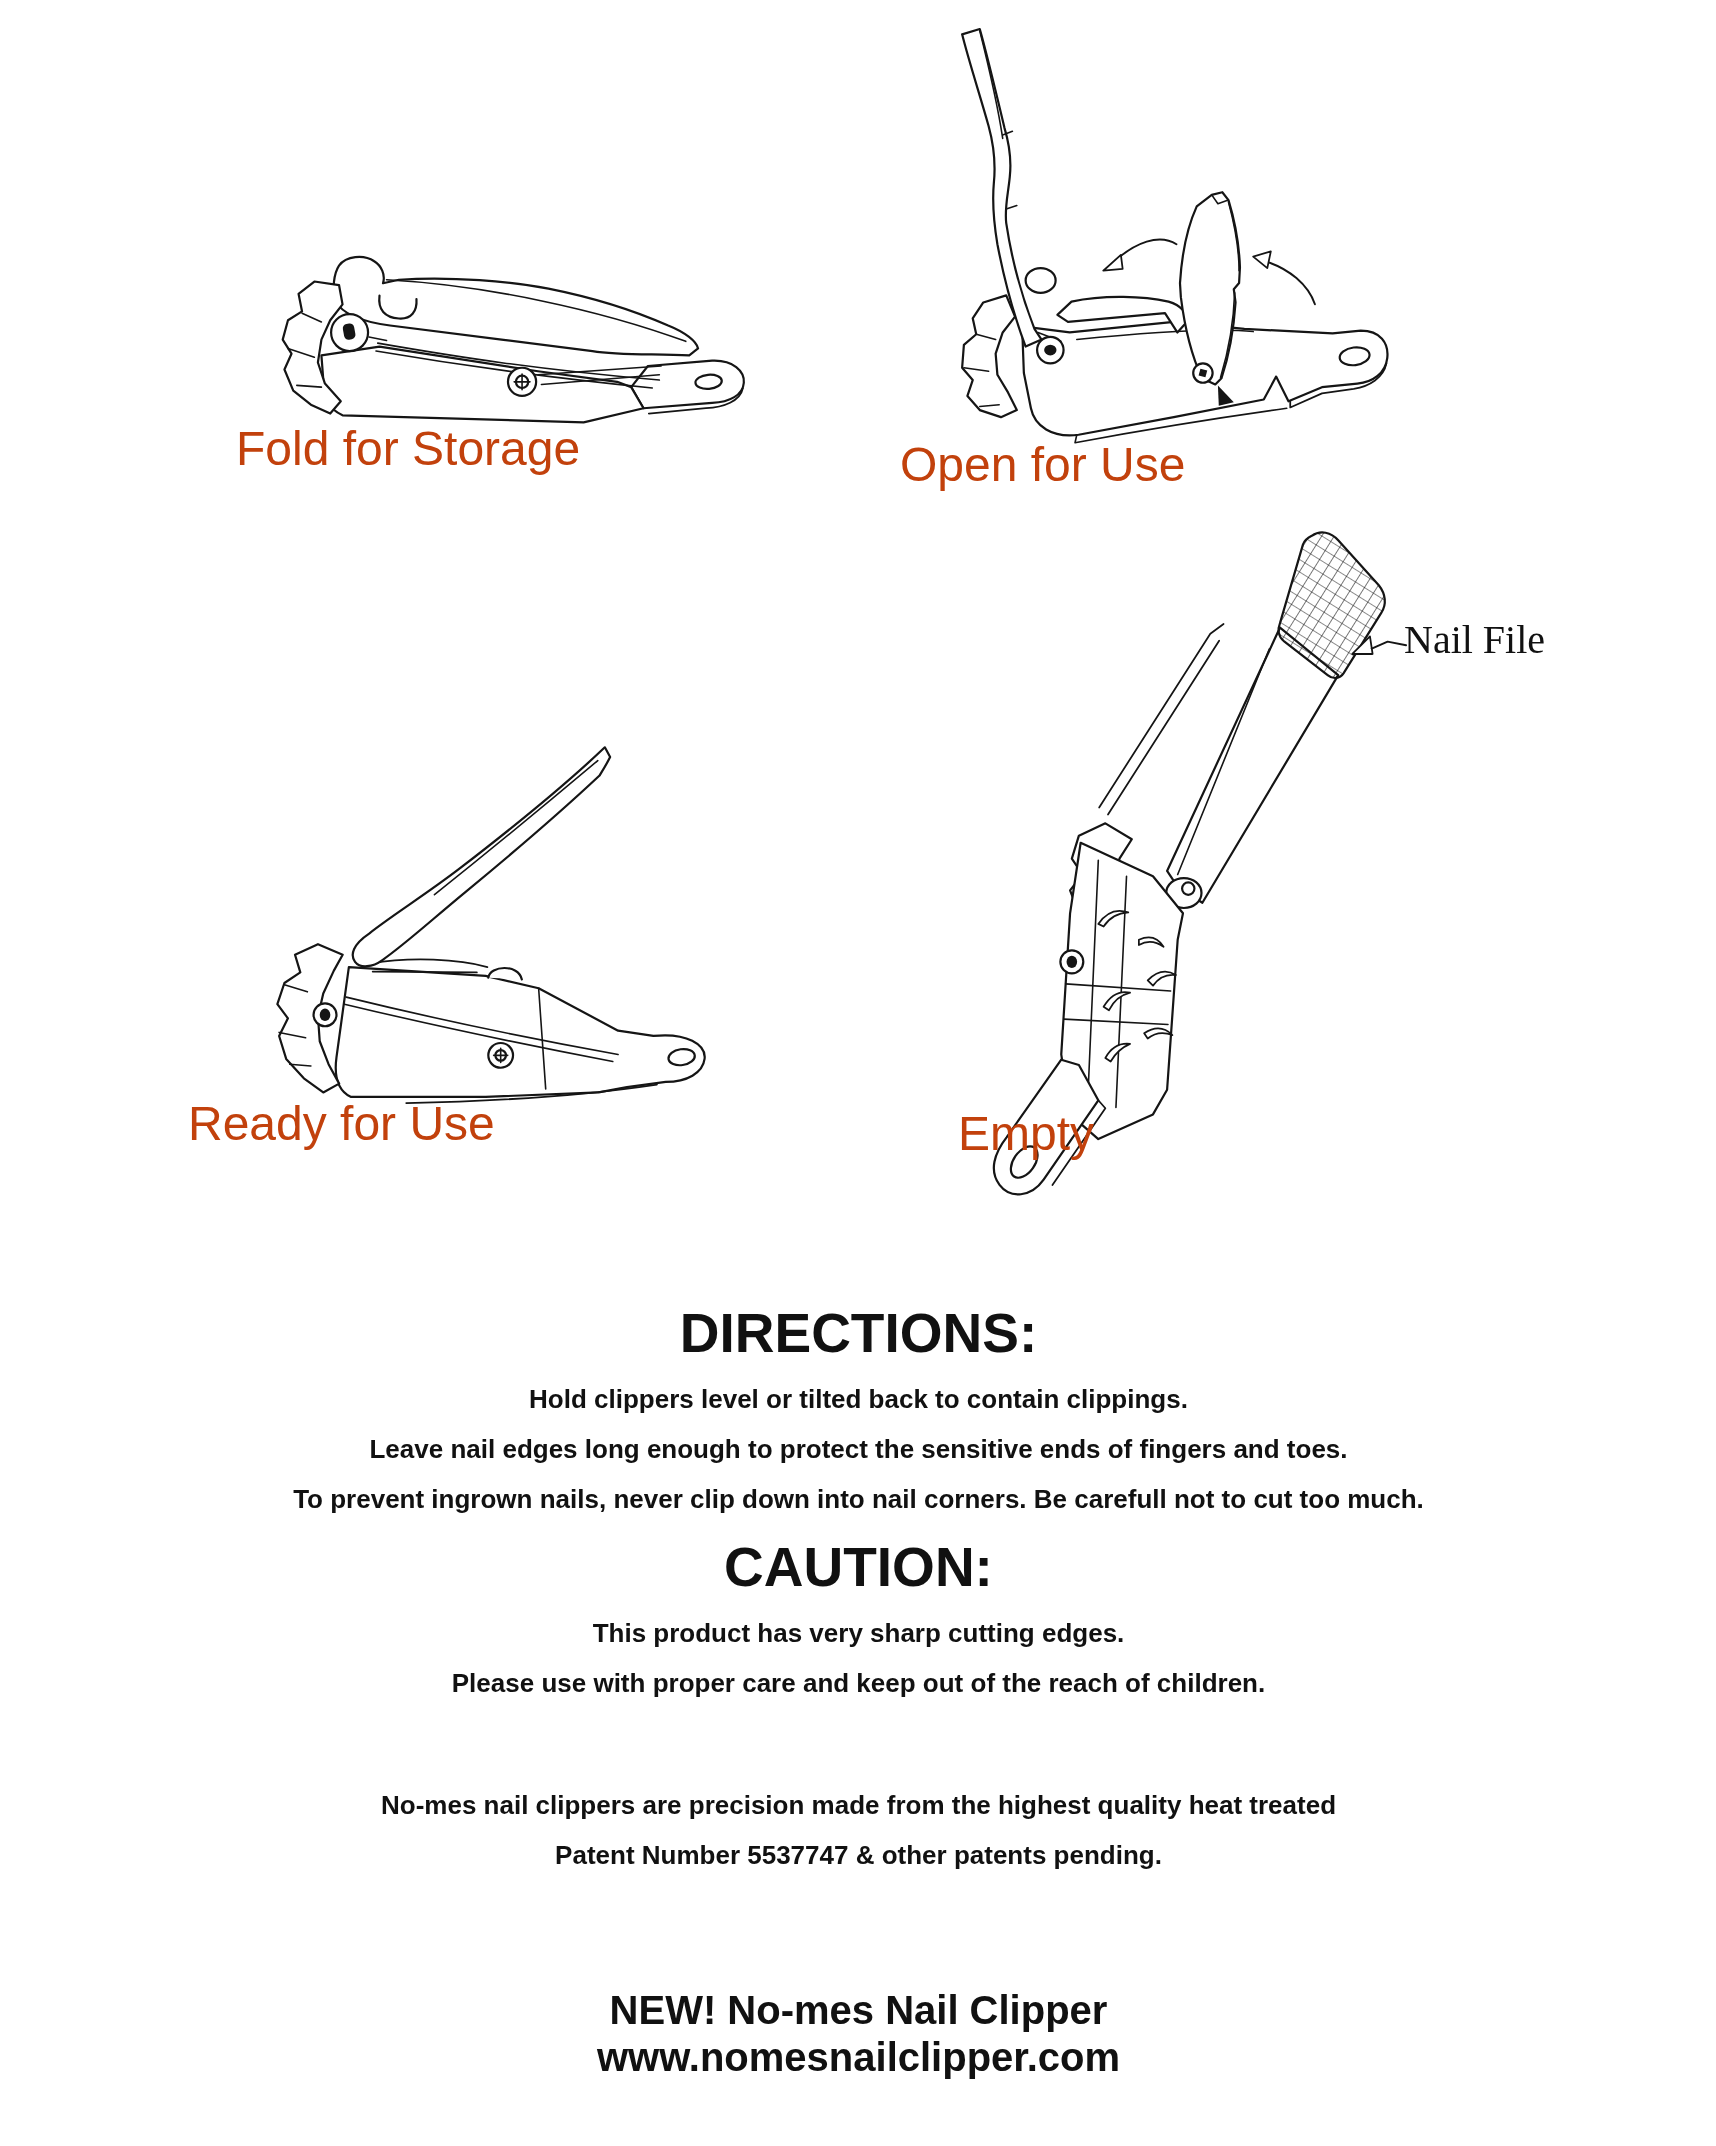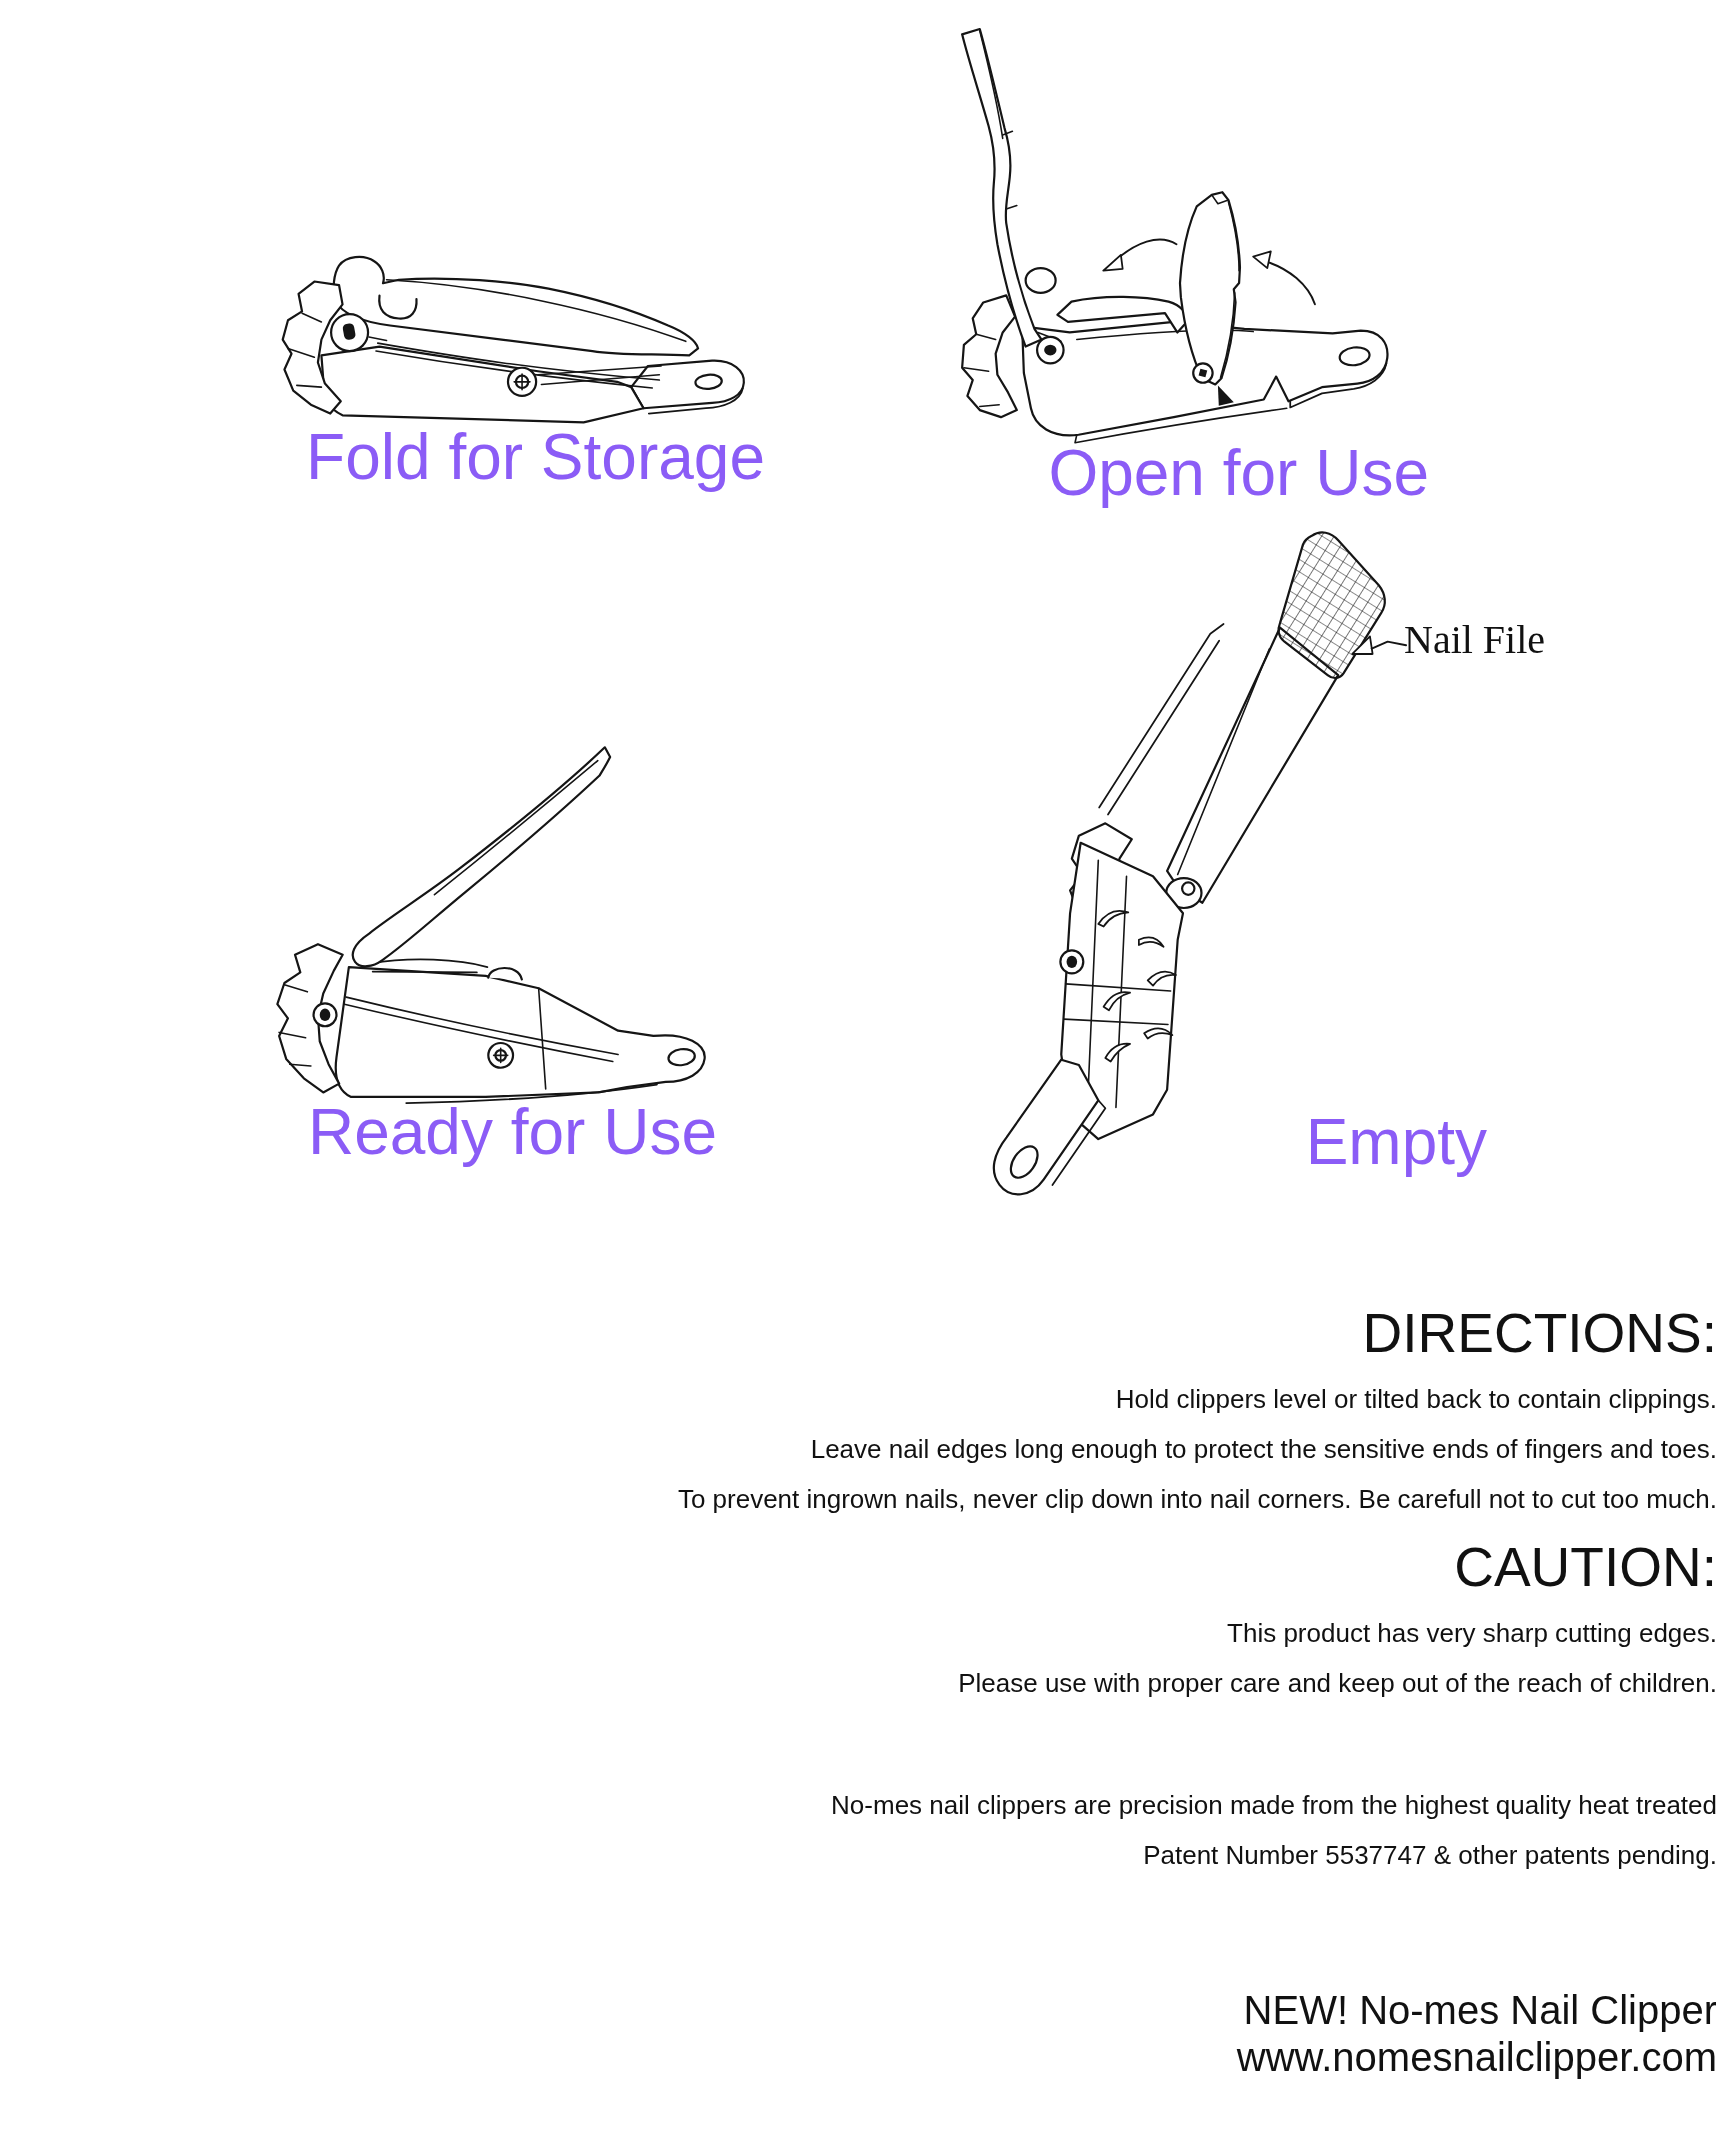--- a/index.html
+++ b/index.html
@@ -8,40 +8,41 @@
     width:1717px;height:2146px;
     background:#ffffff;
     font-family:"Liberation Sans", sans-serif;
     color:#151515;
     overflow:hidden;
   }
   .fig{position:absolute;}
   .fig svg{display:block;width:100%;height:100%;}
   .figlabel{
     position:absolute;
-    font-size:64px;
+    font-size:48px;
     line-height:1;
     letter-spacing:0px;
-    color:#8b5cf6;
-    text-align:right;
+    color:#c2410c;
+    text-align:left;
     white-space:nowrap;
   }
   .callout{
     position:absolute;
     font-family:"Liberation Serif", serif;
     font-size:40px;
     line-height:1;
     color:#111;
     white-space:nowrap;
   }
   .tblock{
     position:absolute;
     left:0;width:1717px;
-    text-align:right;
+    text-align:center;
     color:#111;
+    font-weight:bold;
   }
   .title{font-size:55px;line-height:1.05;}
   .bodytext{font-size:26px;line-height:50px;}
   .foottext{font-size:40px;line-height:47px;margin-top:14px;}
 </style>
 </head>
 <body>
 
 <div id="page">
 

